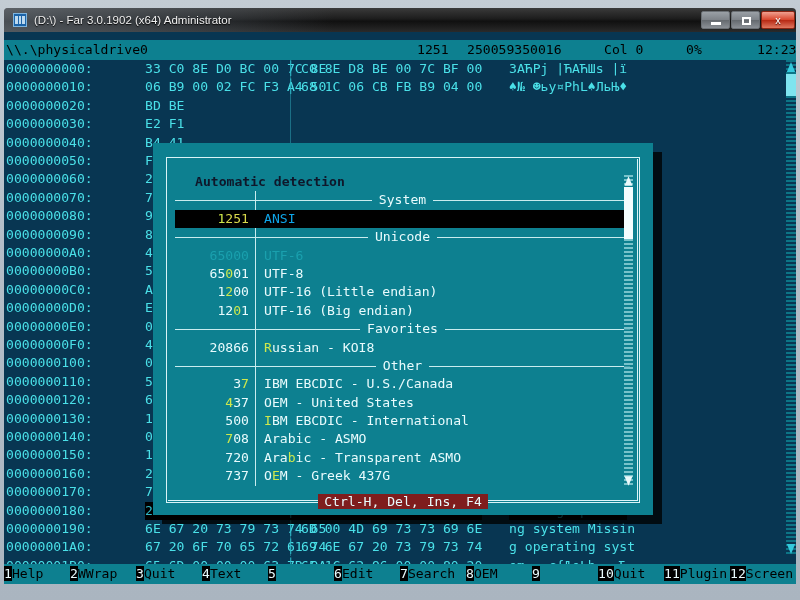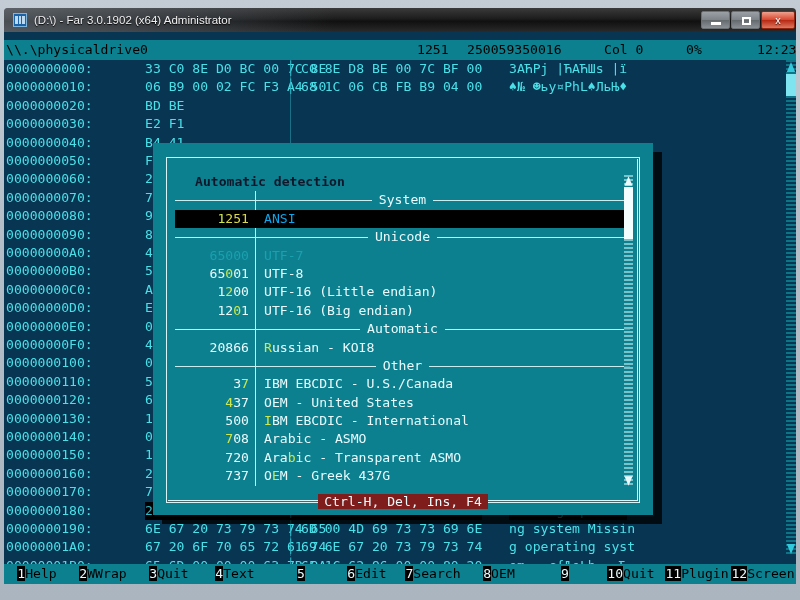--- a/index.html
+++ b/index.html
@@ -110,21 +110,21 @@
             background:repeating-linear-gradient(180deg,#9cd9de 0 2px,#0d8090 2px 4px);opacity:.75;}
   #ds-up{position:absolute;left:0;top:0;width:9px;height:12px;background:#eaf9fb;
          clip-path:polygon(50% 10%,95% 90%,5% 90%);}
   #ds-down{position:absolute;left:0;bottom:0;width:9px;height:12px;background:#eaf9fb;
            clip-path:polygon(50% 90%,95% 10%,5% 10%);}
   #ds-thumb{position:absolute;left:0;top:12px;width:9px;height:52px;background:#f3fdfe;}
 
   
   #keybar{position:absolute;left:0;bottom:0;width:792px;height:20px;
           background:#0d8090;line-height:20px;white-space:nowrap;font-size:13.1px;}
-  .fk{position:absolute;top:0;height:16px;text-align:center;}
+  .fk{position:absolute;top:0;height:16px;}
   .fk .n{background:#000;color:#e9fbfd;padding:0 0px;}
   .fk .l{background:#0d8090;color:#000;}
 </style>
 </head>
 <body>
 
 <div id="window">
 
   <div id="titlebar">
     <div id="title-glow"></div>
@@ -180,28 +180,28 @@
               <div class="line"></div>
               <div class="vl"></div>
               <div class="lbl"><span>System</span></div>
             </div>
             <div class="cp-row sel"><div class="cp-num"><span class="hot">1</span>251</div><div class="cp-vline"></div><div class="cp-name">ANSI</div></div>
             <div class="cp-sep">
               <div class="line"></div>
               <div class="vl"></div>
               <div class="lbl"><span>Unicode</span></div>
             </div>
-            <div class="cp-row dim"><div class="cp-num">65000</div><div class="cp-vline"></div><div class="cp-name">UTF-7</div></div>
+            <div class="cp-row dim"><div class="cp-num">65000</div><div class="cp-vline"></div><div class="cp-name">UTF-6</div></div>
             <div class="cp-row"><div class="cp-num">65<span class="hot">0</span>01</div><div class="cp-vline"></div><div class="cp-name">UTF-8</div></div>
             <div class="cp-row"><div class="cp-num">1<span class="hot">2</span>00</div><div class="cp-vline"></div><div class="cp-name">UTF-16 (Little endian)</div></div>
             <div class="cp-row"><div class="cp-num">12<span class="hot">0</span>1</div><div class="cp-vline"></div><div class="cp-name">UTF-16 (Big endian)</div></div>
             <div class="cp-sep">
               <div class="line"></div>
               <div class="vl"></div>
-              <div class="lbl"><span>Automatic</span></div>
+              <div class="lbl"><span>Favorites</span></div>
             </div>
             <div class="cp-row"><div class="cp-num">20866</div><div class="cp-vline"></div><div class="cp-name"><span class="hot">R</span>ussian - KOI8</div></div>
             <div class="cp-sep">
               <div class="line"></div>
               <div class="vl"></div>
               <div class="lbl"><span>Other</span></div>
             </div>
             <div class="cp-row"><div class="cp-num">3<span class="hot">7</span></div><div class="cp-vline"></div><div class="cp-name">IBM EBCDIC - U.S./Canada</div></div>
             <div class="cp-row"><div class="cp-num"><span class="hot">4</span>37</div><div class="cp-vline"></div><div class="cp-name">OEM - United States</div></div>
             <div class="cp-row"><div class="cp-num">500</div><div class="cp-vline"></div><div class="cp-name"><span class="hot">I</span>BM EBCDIC - International</div></div>

